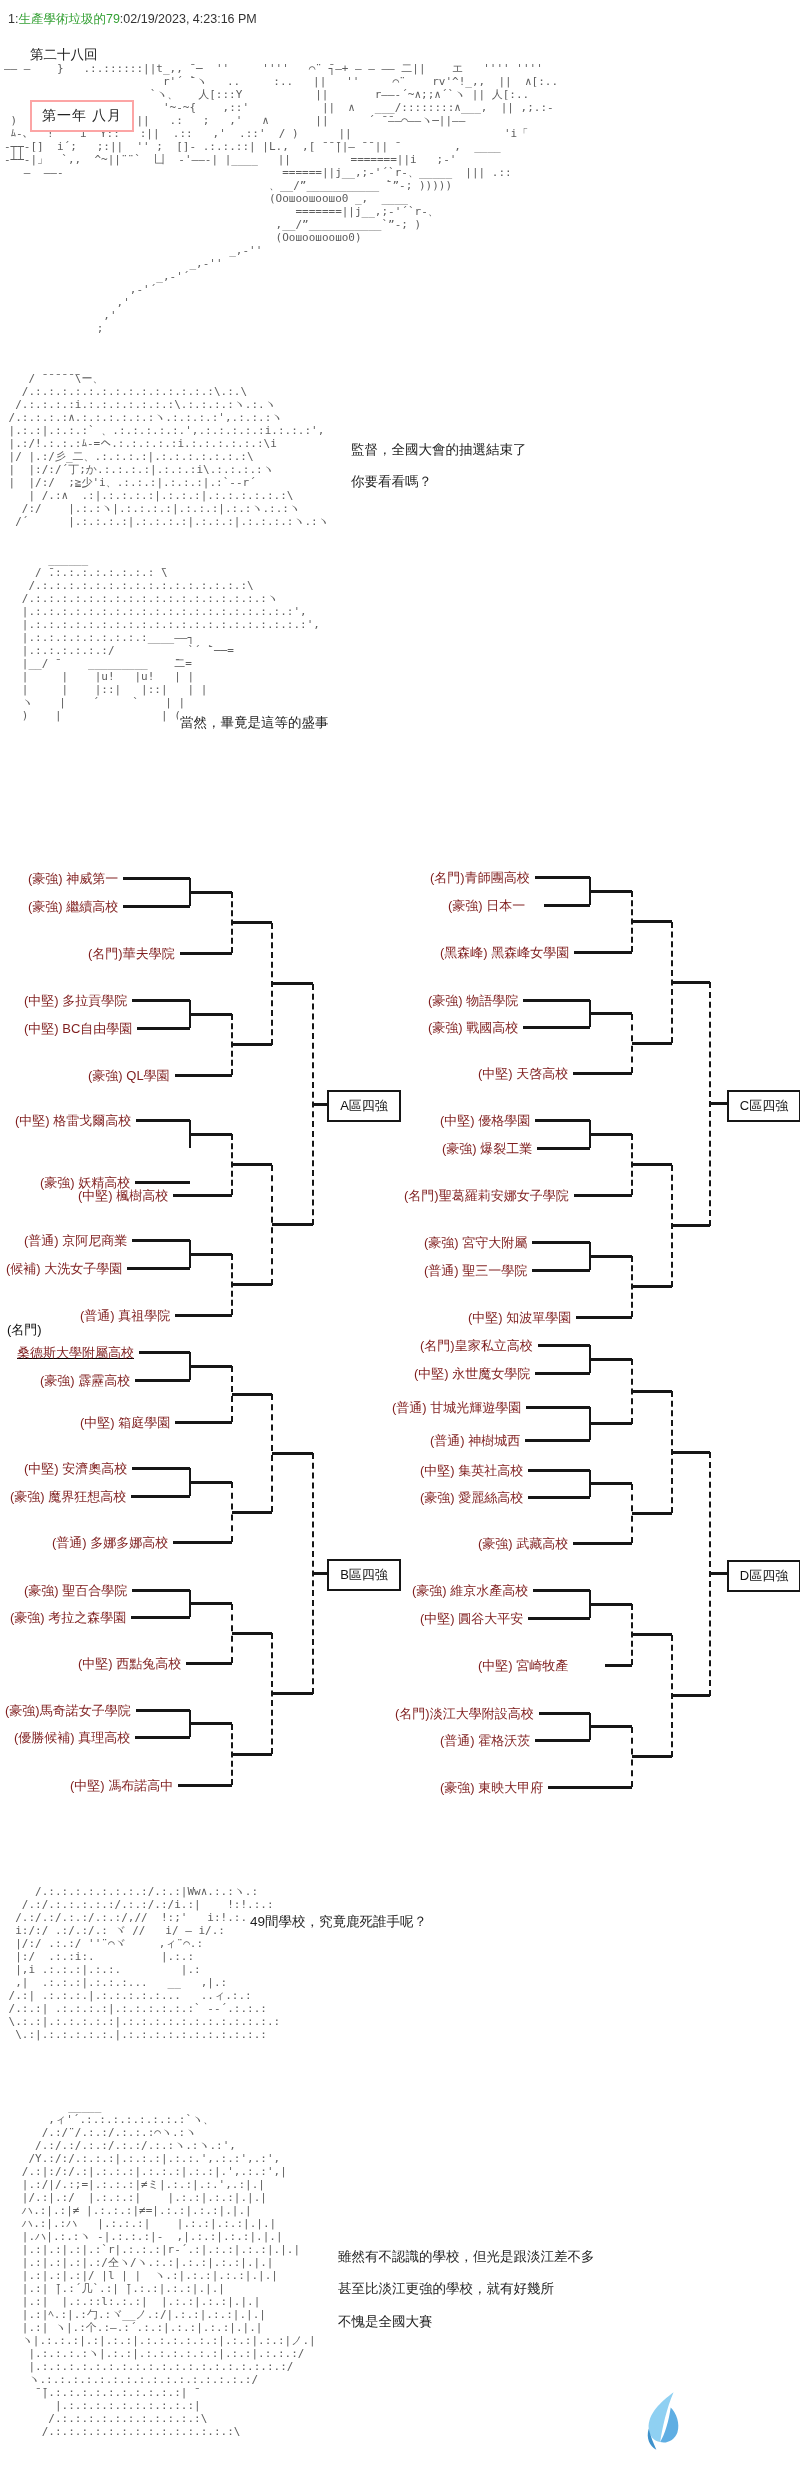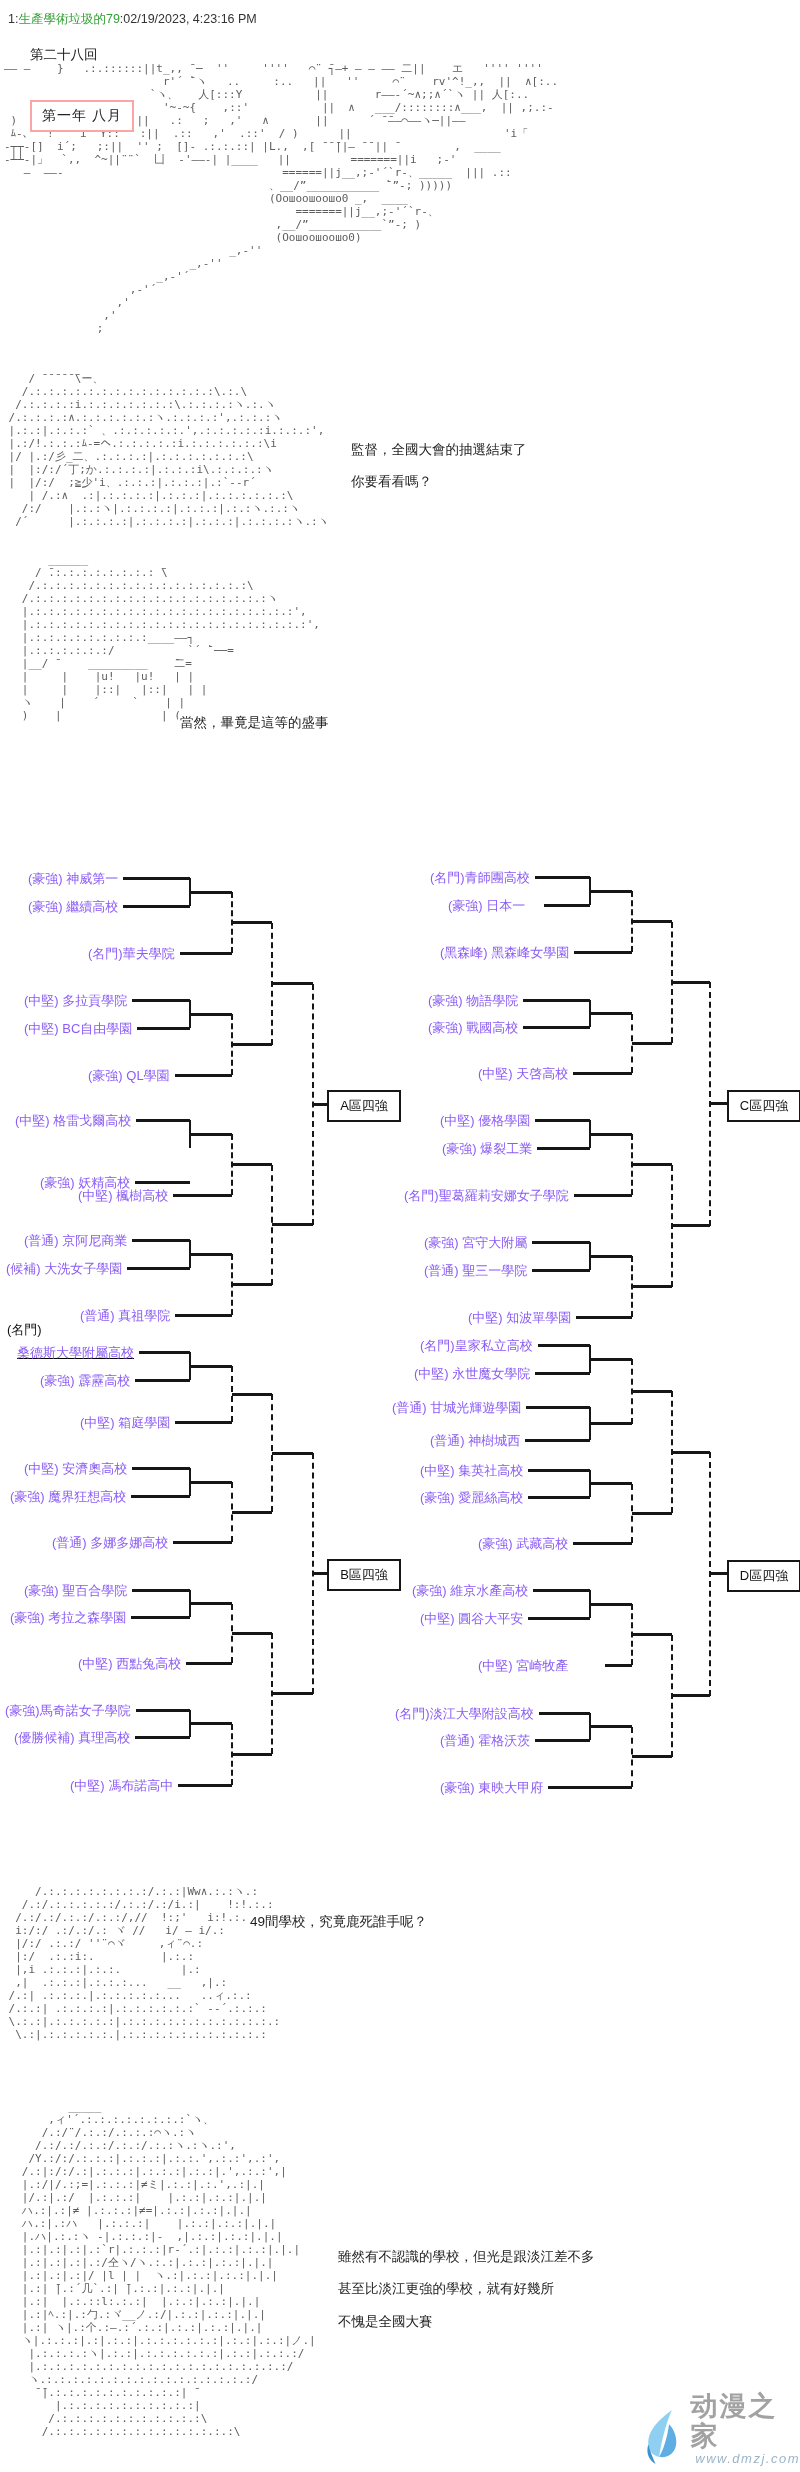--- a/index.html
+++ b/index.html
@@ -17,21 +17,21 @@
   .dialogue{position:absolute;font-size:13.5px;color:#1d1d1d;background:#fff;white-space:nowrap;padding:0 2px;}
   #d1a{left:349px;top:441px;}
   #d1b{left:349px;top:473px;}
   #d2{left:178px;top:714px;}
   #d3{left:248px;top:1913px;}
   #d4a{left:336px;top:2248px;}
   #d4b{left:336px;top:2280px;}
   #d4c{left:336px;top:2313px;}
   #bracket{position:absolute;left:0;top:0;width:800px;height:1900px;}
   .team-row{position:absolute;height:20px;display:flex;align-items:center;}
-  .team-label{font-size:13px;line-height:1;color:#8b5cf6;white-space:nowrap;}
+  .team-label{font-size:13px;line-height:1;color:#7f1d1d;white-space:nowrap;}
   .team-line{flex:1;height:0;border-top:3px solid #161616;margin-left:5px;min-width:6px;}
   .tier-above{position:absolute;font-size:13px;color:#111;white-space:nowrap;}
   .bl-h{position:absolute;height:0;border-top:3px solid #161616;}
   .bl-v{position:absolute;width:0;border-left:2px solid #161616;}
   .bl-v.dashed{border-left-style:dashed;}
   .region-box{position:absolute;border:2px solid #161616;background:#fff;display:flex;align-items:center;justify-content:center;font-size:13px;color:#111;}
   .watermark{position:absolute;left:642px;top:2392px;display:flex;align-items:flex-end;gap:7px;}
   .wm-text{display:flex;flex-direction:column;}
   .wm-name{font-size:27px;font-weight:bold;color:#a2a2a2;letter-spacing:2px;line-height:1.1;}
   .wm-url{font-size:13px;font-style:italic;color:#9db5c8;letter-spacing:1.5px;align-self:flex-end;}
@@ -447,19 +447,15 @@
   <div class="dialogue" id="d4a">雖然有不認識的學校，但光是跟淡江差不多</div>
   <div class="dialogue" id="d4b">甚至比淡江更強的學校，就有好幾所</div>
   <div class="dialogue" id="d4c">不愧是全國大賽</div>
 
   <div class="watermark">
     <svg width="44" height="58" viewBox="0 0 46 60" aria-hidden="true">
       <path fill="#8FD0F2" d="M33 0 C20 10 6 22 7 38 C7.5 46 13 51 19 52 C21 38 26 16 33 0 Z"></path>
       <path fill="#5FAEE3" d="M19 52 C26 54 34 50 37 42 C40 33 36 22 30 16 C28 30 24 44 19 52 Z"></path>
       <path fill="#3E92CC" d="M7 38 C4 48 8 56 15 60 C12 53 9 46 7 38 Z"></path>
     </svg>
-    <div class="wm-text">
-      <span class="wm-name">动漫之家</span>
-      <span class="wm-url">www.dmzj.com</span>
-    </div>
   </div>
 
 </div>
 
 </body></html>

